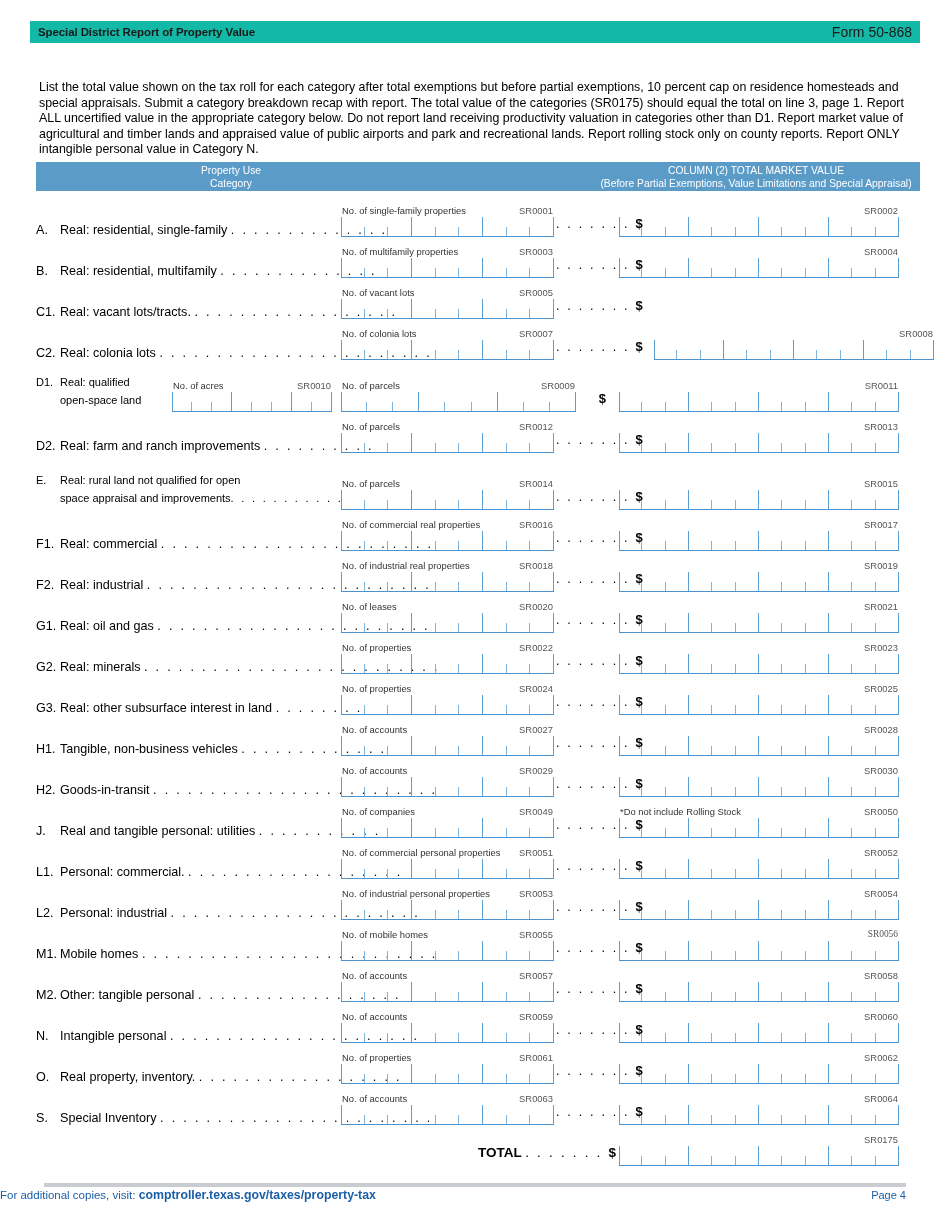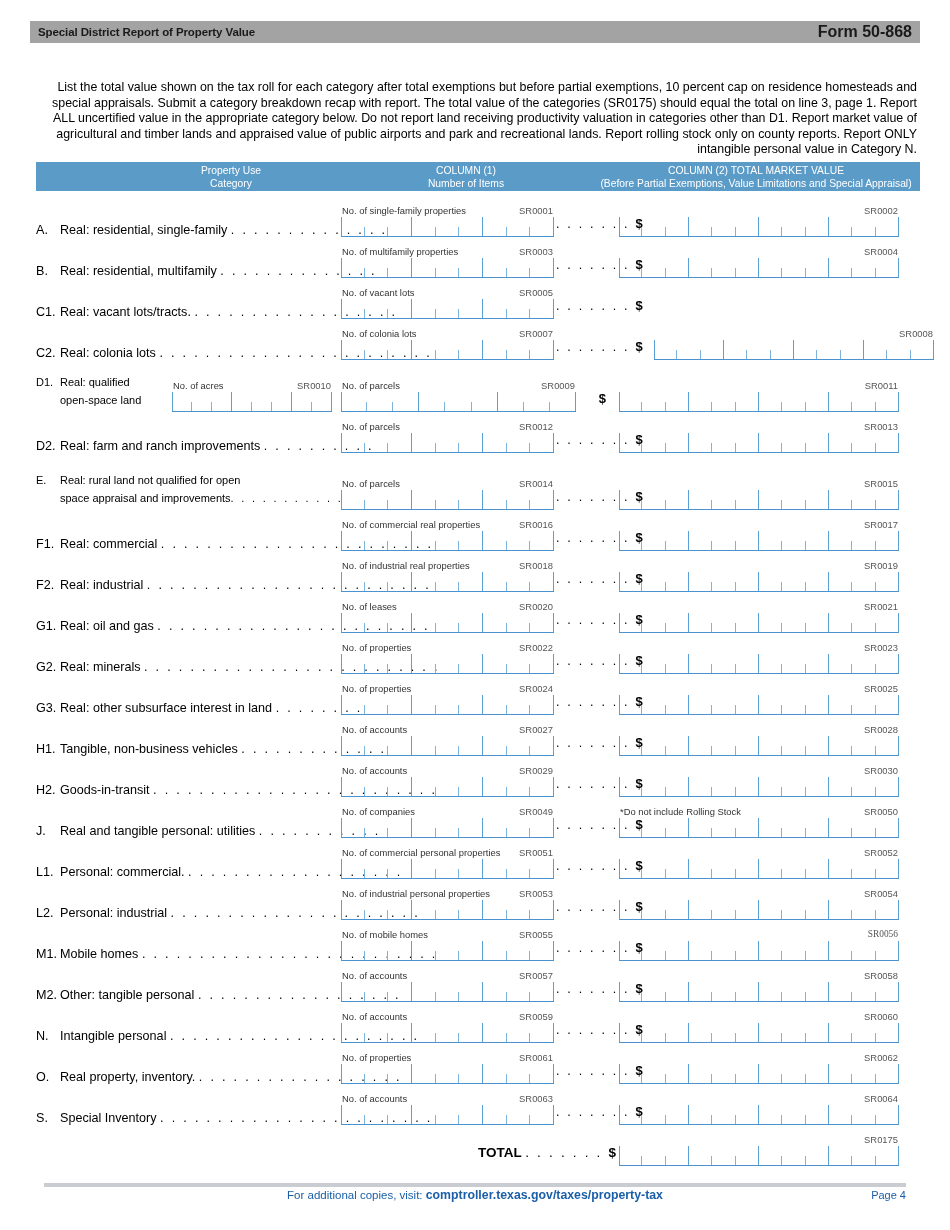--- a/index.html
+++ b/index.html
@@ -14,32 +14,32 @@
     height: 1230px;
     background: #ffffff;
     overflow: hidden;
   }
 
   
   .top-header {
     position: absolute;
     left: 30px; top: 21px;
     width: 890px; height: 22px;
-    background: #a3a3a3;
+    background: #14b8a6;
     display: flex;
     align-items: center;
     justify-content: space-between;
     padding: 0 8px;
   }
   .top-header .left {
     font-size: 11.5px; font-weight: bold; color: #1a1a1a;
     letter-spacing: -0.1px;
   }
   .top-header .right {
-    font-size: 16px; font-weight: bold; color: #1a1a1a;
+    font-size: 14px; font-weight: normal; color: #1a1a1a;
   }
 
   
   .section-bar {
     position: absolute;
     left: 36px; top: 47px;
     width: 884px; height: 25px;
     background: #1b75bb;
     display: flex; align-items: center;
     padding-left: 9px;
@@ -51,21 +51,21 @@
   }
 
   
   .intro {
     position: absolute;
     left: 39px; top: 80px;
     width: 878px;
     font-size: 12.4px;
     line-height: 15.6px;
     color: #000000;
-    text-align: right;
+    text-align: left;
   }
 
   
   .col-head {
     position: absolute;
     left: 36px; top: 162px;
     width: 884px; height: 29px;
     background: #5b9bc8;
     color: #ffffff;
   }
@@ -215,21 +215,20 @@
   .foot-rule {
     position: absolute;
     left: 44px; top: 1183px;
     width: 862px; height: 4px;
     background: #c9ccd1;
   }
   .footer-text {
     position: absolute;
     left: 0; top: 1188px;
     width: 950px;
-    text-align: center;
     font-size: 11.5px;
     color: #1b5fa8;
   }
   .footer-text .strong {
     font-weight: bold;
     font-size: 12.3px;
   }
   .page-num {
     position: absolute;
     right: 44px; top: 1189px;
@@ -247,24 +246,20 @@
     <span class="right">Form 50-868</span>
   </div>
 
 
   <div class="intro">List the total value shown on the tax roll for each category after total exemptions but before partial exemptions, 10 percent cap on residence homesteads and special appraisals. Submit a category breakdown recap with report. The total value of the categories (SR0175) should equal the total on line 3, page 1. Report ALL uncertified value in the appropriate category below. Do not report land receiving productivity valuation in categories other than D1. Report market value of agricultural and timber lands and appraised value of public airports and park and recreational lands. Report rolling stock only on county reports. Report ONLY intangible personal value in Category N.</div>
 
   <div class="col-head">
     <div class="ch ch-prop">
       <span class="l1">Property Use</span>
       <span class="l2">Category</span>
-    </div>
-    <div class="ch ch-col1">
-      <span class="l1">COLUMN (1)</span>
-      <span class="l2">Number of Items</span>
     </div>
     <div class="ch ch-col2">
       <span class="l1">COLUMN (2) TOTAL MARKET VALUE</span>
       <span class="l2">(Before Partial Exemptions, Value Limitations and Special Appraisal)</span>
     </div>
   </div>
 
   <div class="rows" id="rows-host">
       <div class="row" style="top: 198px;">
         <div class="lbl">

